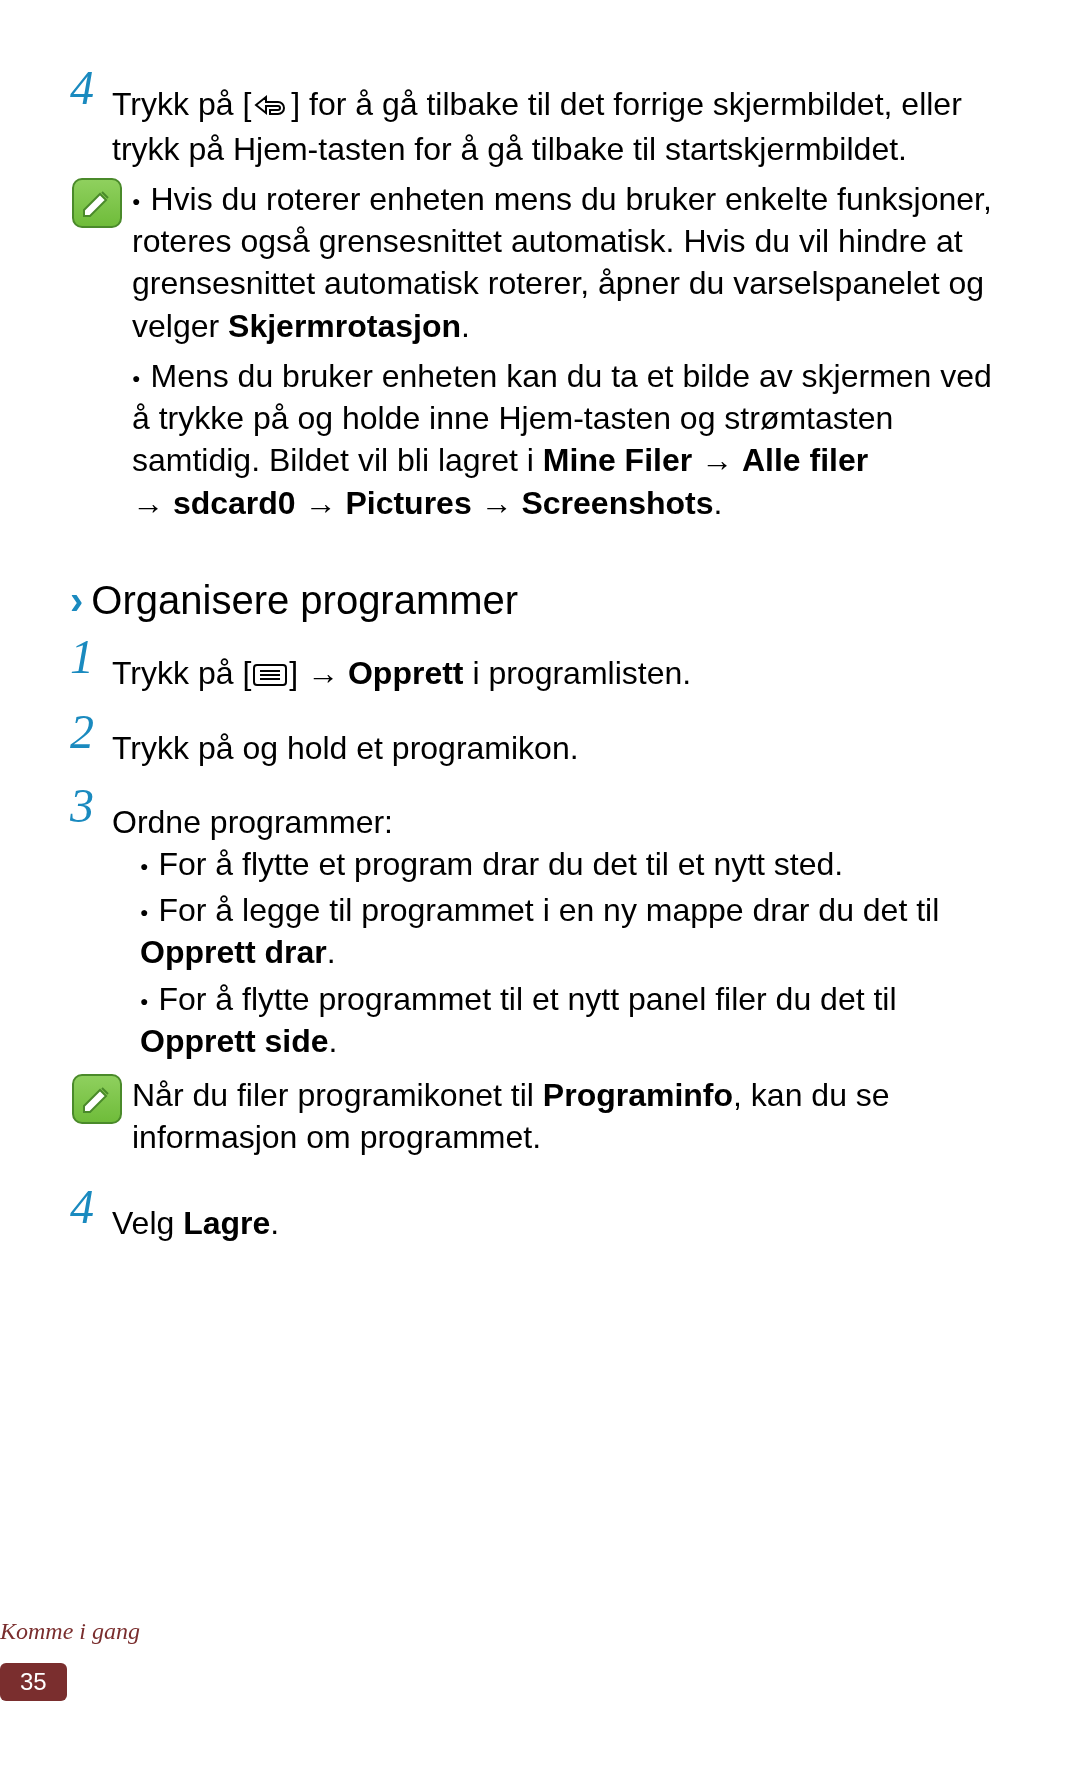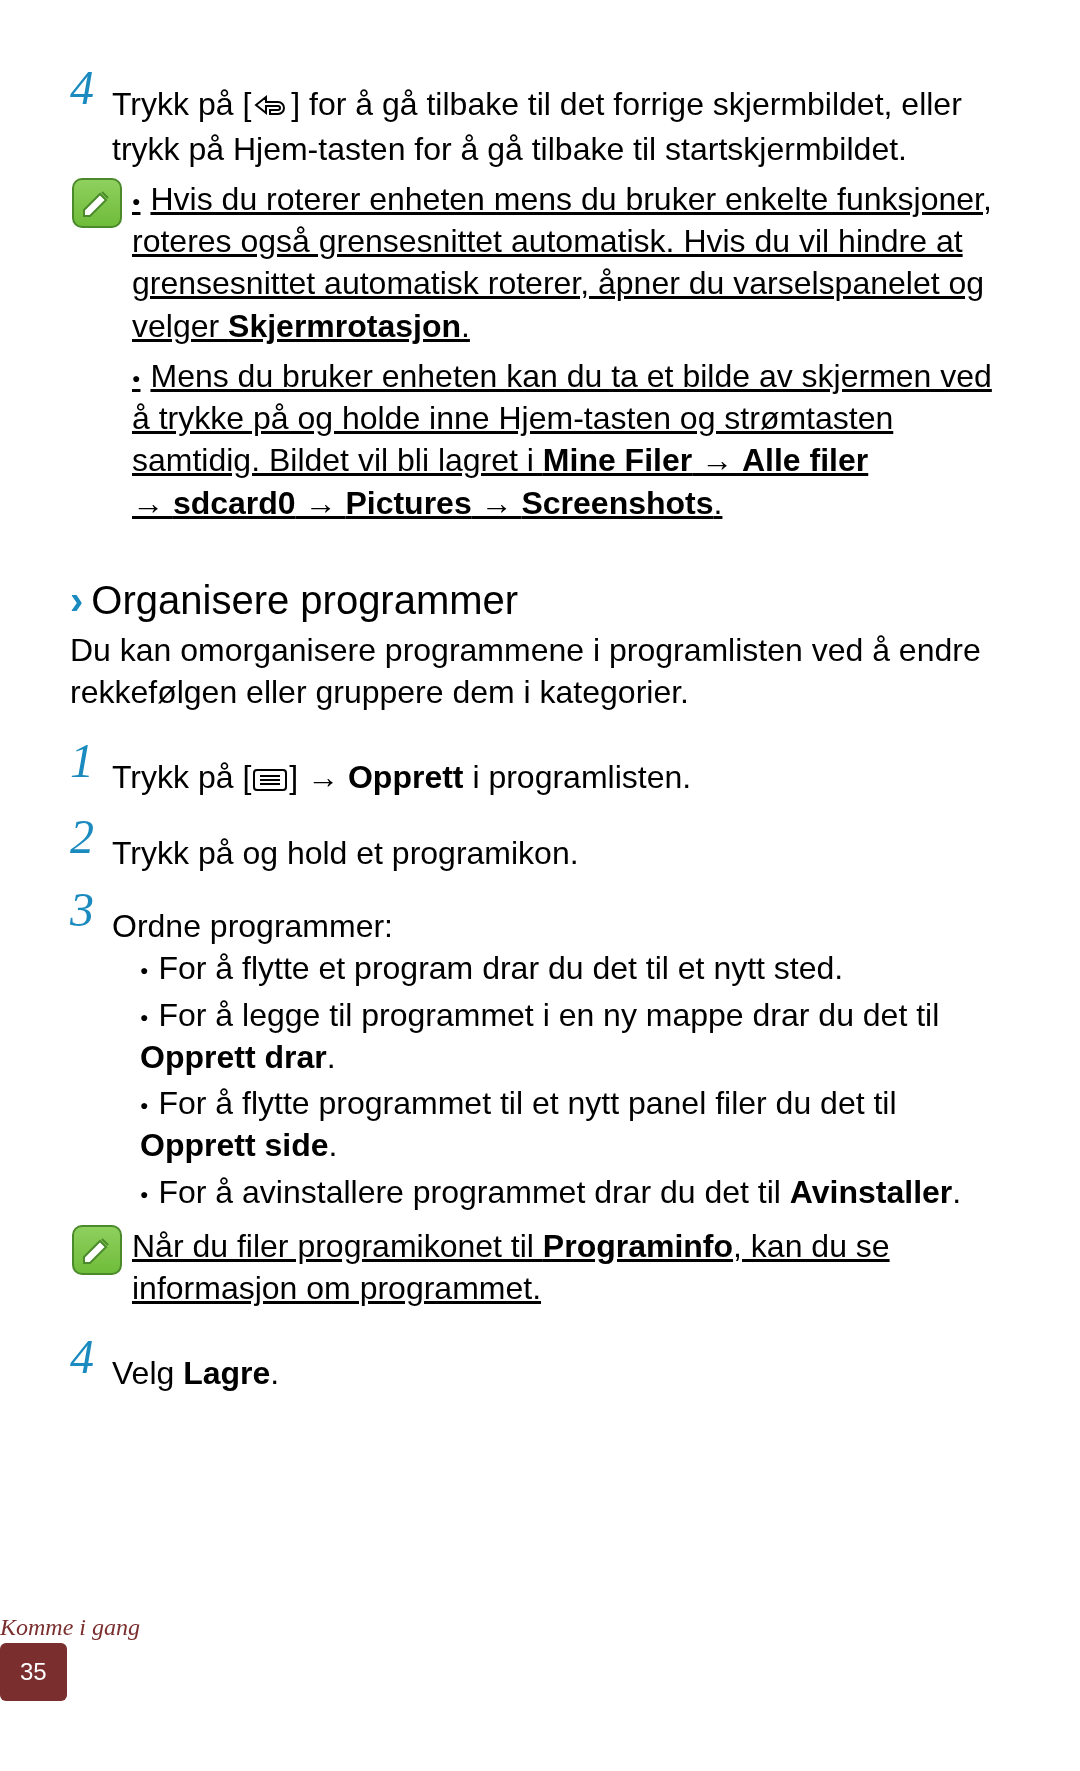--- a/index.html
+++ b/index.html
@@ -36,21 +36,20 @@
       margin-top: 23px;
     }
     .icon-inline {
       display: inline-block;
       vertical-align: middle;
       margin: 0 2px;
     }
     .note-box {
       display: flex;
       margin: 2px 0 20px 0;
-      text-decoration: underline;
     }
     .note-icon-wrap {
       width: 62px;
       flex-shrink: 0;
       padding-left: 2px;
     }
     .note-icon {
       width: 50px;
       height: 50px;
       border: 2px solid #4a8a2a;
@@ -126,23 +125,23 @@
       font-style: italic;
       color: #7a2e2e;
       font-size: 24px;
       font-family: Georgia, serif;
     }
     .page-badge {
       display: inline-block;
       background: #7a2e2e;
       color: #fff;
       font-size: 24px;
-      padding: 15px 20px;
+      padding: 5px 20px;
       border-radius: 6px;
-      margin-top: 2px;
+      margin-top: 18px;
     }
   </style>
 </head>
 <body>
 
 <div class="page">
 
   <div class="step">
     <div class="step-num">4</div>
     <div class="step-text">
@@ -166,21 +165,20 @@
         <li><span>Hvis du roterer enheten mens du bruker enkelte funksjoner, roteres også grensesnittet automatisk. Hvis du vil hindre at grensesnittet automatisk roterer, åpner du varselspanelet og velger </span><span class="b">Skjermrotasjon</span><span>.</span></li>
         <li><span>Mens du bruker enheten kan du ta et bilde av skjermen ved å trykke på og holde inne Hjem-tasten og strømtasten samtidig. Bildet vil bli lagret i </span><span class="b">Mine Filer</span><span class="arrow"> → </span><span class="b">Alle filer</span><span class="arrow"> → </span><span class="b">sdcard0</span><span class="arrow"> → </span><span class="b">Pictures</span><span class="arrow"> → </span><span class="b">Screenshots</span><span>.</span></li>
       </ul>
     </div>
   </div>
 
   <div class="section-heading">
     <span class="chevron">›</span>
     <span class="heading-text">Organisere programmer</span>
   </div>
-  <div class="section-intro">Du kan omorganisere programmene i programlisten ved å endre rekkefølgen eller gruppere dem i kategorier.</div>
 
   <div class="step">
     <div class="step-num">1</div>
     <div class="step-text">
       <span>Trykk på [</span><span class="icon-inline"><svg width="34" height="22" viewBox="0 0 34 22">
             <rect x="1" y="1" width="32" height="20" rx="3" fill="none" stroke="#000" stroke-width="2"></rect>
             <line x1="7" y1="7" x2="27" y2="7" stroke="#000" stroke-width="2"></line>
             <line x1="7" y1="11" x2="27" y2="11" stroke="#000" stroke-width="2"></line>
             <line x1="7" y1="15" x2="27" y2="15" stroke="#000" stroke-width="2"></line>
           </svg></span><span>] → </span><span class="b">Opprett</span><span> i programlisten.</span>
@@ -193,21 +191,20 @@
   </div>
 
   <div class="step">
     <div class="step-num">3</div>
     <div class="step-text">
       <div>Ordne programmer:</div>
       <ul class="sub-list">
         <li><span>For å flytte et program drar du det til et nytt sted.</span></li>
         <li><span>For å legge til programmet i en ny mappe drar du det til </span><span class="b">Opprett drar</span><span>.</span></li>
         <li><span>For å flytte programmet til et nytt panel filer du det til </span><span class="b">Opprett side</span><span>.</span></li>
-        <li><span>For å avinstallere programmet drar du det til </span><span class="b">Avinstaller</span><span>.</span></li>
       </ul>
     </div>
   </div>
 
   <div class="note-box">
     <div class="note-icon-wrap">
       <div class="note-icon">
         <svg width="34" height="34" viewBox="0 0 34 34">
             <path d="M4 24 L20 8 L26 14 L10 30 L4 30 Z" fill="#fff" stroke="#4a8a2a" stroke-width="2"></path>
             <path d="M22 6 L28 12" stroke="#4a8a2a" stroke-width="2"></path>

